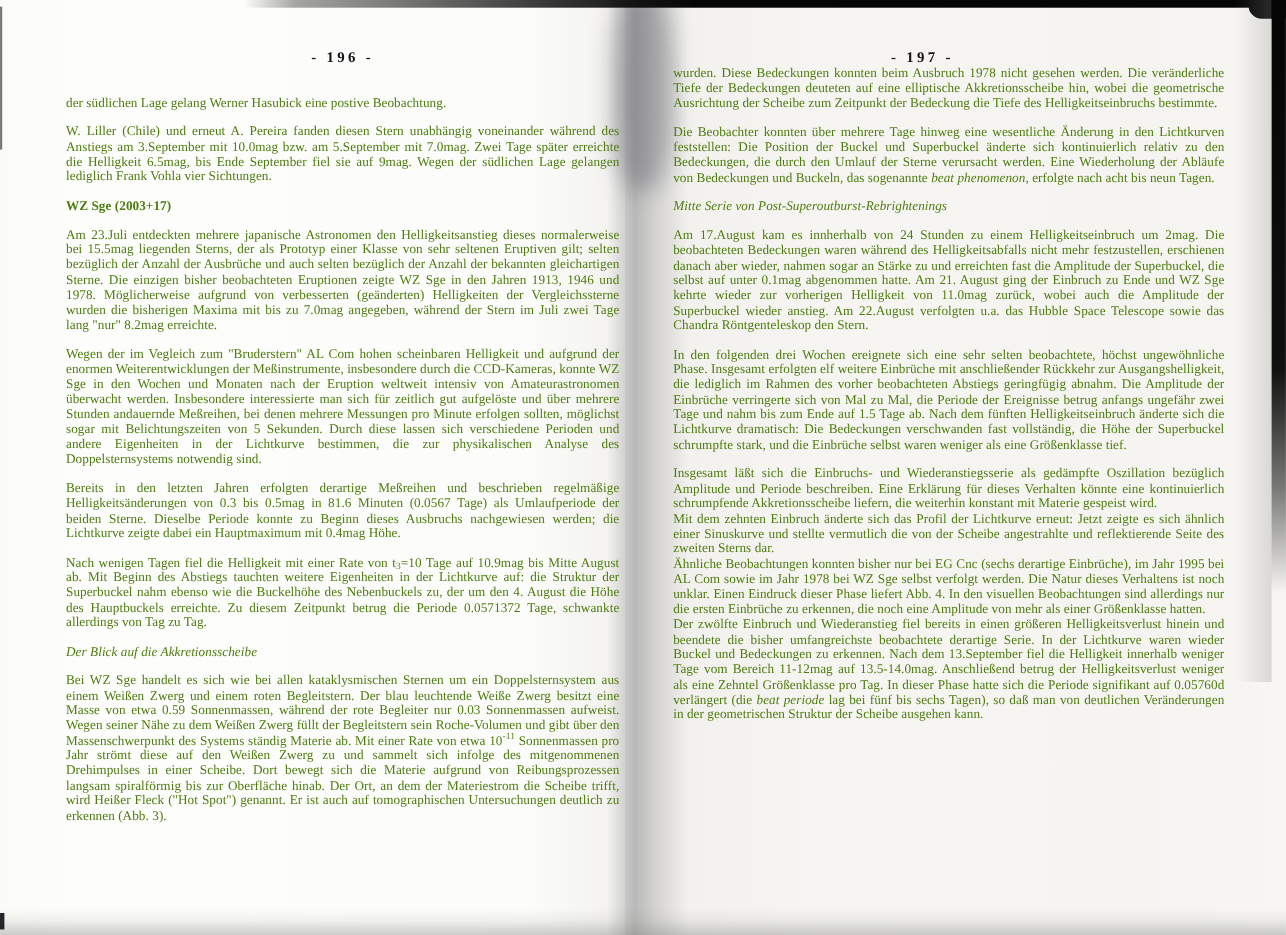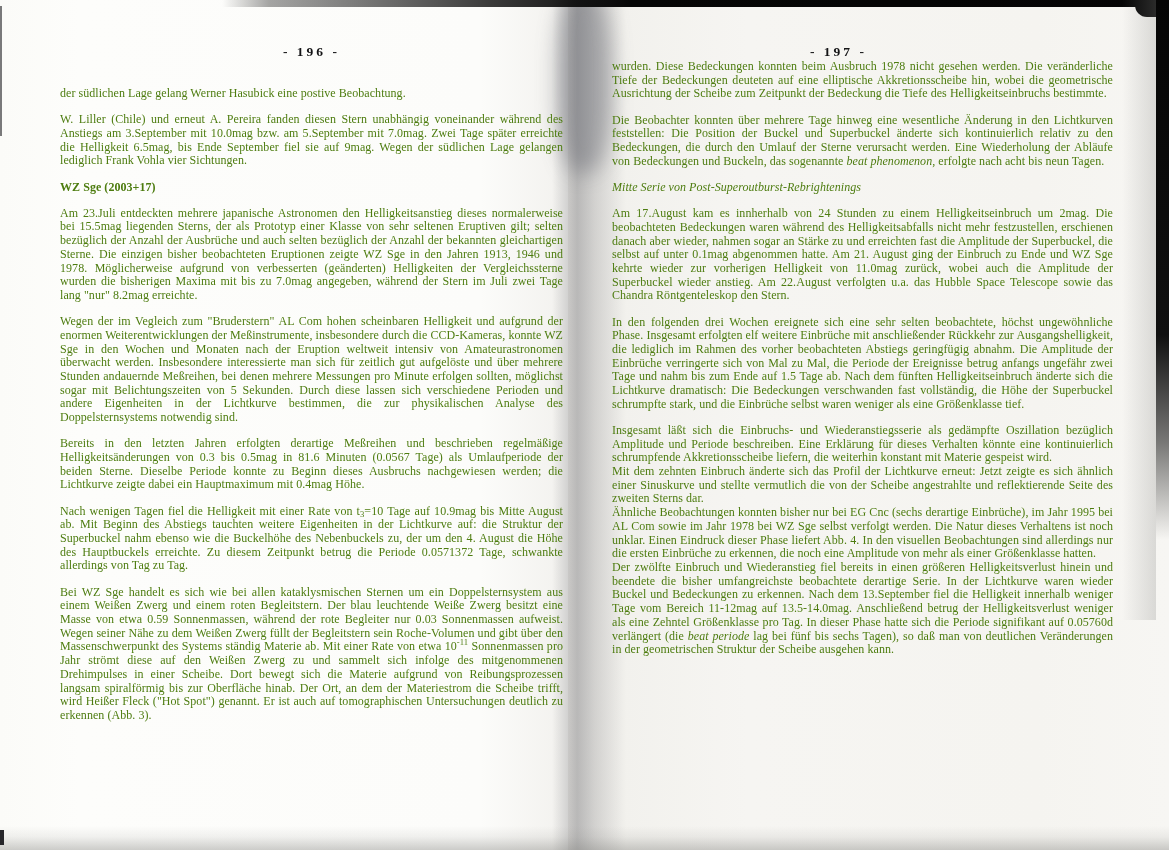--- a/index.html
+++ b/index.html
@@ -81,20 +81,21 @@
   <div class="content content-left">
     <div class="page-num">- 196 -</div>
     <div class="blocks-left">
         <p class="blk para"><span>der südlichen Lage gelang Werner Hasubick eine postive Beobachtung.</span></p>
         <p class="blk para"><span>W. Liller (Chile) und erneut A. Pereira fanden diesen Stern unabhängig voneinander während des Anstiegs am 3.September mit 10.0mag bzw. am 5.September mit 7.0mag. Zwei Tage später erreichte die Helligkeit 6.5mag, bis Ende September fiel sie auf 9mag. Wegen der südlichen Lage gelangen lediglich Frank Vohla vier Sichtungen.</span></p>
         <p class="blk bhead"><span>WZ Sge (2003+17)</span></p>
         <p class="blk para"><span>Am 23.Juli entdeckten mehrere japanische Astronomen den Helligkeitsanstieg dieses normalerweise bei 15.5mag liegenden Sterns, der als Prototyp einer Klasse von sehr seltenen Eruptiven gilt; selten bezüglich der Anzahl der Ausbrüche und auch selten bezüglich der Anzahl der bekannten gleichartigen Sterne. Die einzigen bisher beobachteten Eruptionen zeigte WZ Sge in den Jahren 1913, 1946 und 1978. Möglicherweise aufgrund von verbesserten (geänderten) Helligkeiten der Vergleichssterne wurden die bisherigen Maxima mit bis zu 7.0mag angegeben, während der Stern im Juli zwei Tage lang "nur" 8.2mag erreichte.</span></p>
         <p class="blk para"><span>Wegen der im Vegleich zum "Bruderstern" AL Com hohen scheinbaren Helligkeit und aufgrund der enormen Weiterentwicklungen der Meßinstrumente, insbesondere durch die CCD-Kameras, konnte WZ Sge in den Wochen und Monaten nach der Eruption weltweit intensiv von Amateurastronomen überwacht werden. Insbesondere interessierte man sich für zeitlich gut aufgelöste und über mehrere Stunden andauernde Meßreihen, bei denen mehrere Messungen pro Minute erfolgen sollten, möglichst sogar mit Belichtungszeiten von 5 Sekunden. Durch diese lassen sich verschiedene Perioden und andere Eigenheiten in der Lichtkurve bestimmen, die zur physikalischen Analyse des Doppelsternsystems notwendig sind.</span></p>
         <p class="blk para"><span>Bereits in den letzten Jahren erfolgten derartige Meßreihen und beschrieben regelmäßige Helligkeitsänderungen von 0.3 bis 0.5mag in 81.6 Minuten (0.0567 Tage) als Umlaufperiode der beiden Sterne. Dieselbe Periode konnte zu Beginn dieses Ausbruchs nachgewiesen werden; die Lichtkurve zeigte dabei ein Hauptmaximum mit 0.4mag Höhe.</span></p>
         <p class="blk para"><span>Nach wenigen Tagen fiel die Helligkeit mit einer Rate von t</span><sub>3</sub><span>=10 Tage auf 10.9mag bis Mitte August ab. Mit Beginn des Abstiegs tauchten weitere Eigenheiten in der Lichtkurve auf: die Struktur der Superbuckel nahm ebenso wie die Buckelhöhe des Nebenbuckels zu, der um den 4. August die Höhe des Hauptbuckels erreichte. Zu diesem Zeitpunkt betrug die Periode 0.0571372 Tage, schwankte allerdings von Tag zu Tag.</span></p>
+        <p class="blk ihead"><span>Der Blick auf die Akkretionsscheibe</span></p>
         <p class="blk para"><span>Bei WZ Sge handelt es sich wie bei allen kataklysmischen Sternen um ein Doppelsternsystem aus einem Weißen Zwerg und einem roten Begleitstern. Der blau leuchtende Weiße Zwerg besitzt eine Masse von etwa 0.59 Sonnenmassen, während der rote Begleiter nur 0.03 Sonnenmassen aufweist. Wegen seiner Nähe zu dem Weißen Zwerg füllt der Begleitstern sein Roche-Volumen und gibt über den Massenschwerpunkt des Systems ständig Materie ab. Mit einer Rate von etwa 10</span><sup>-11</sup><span> Sonnen­massen pro Jahr strömt diese auf den Weißen Zwerg zu und sammelt sich infolge des mitgenommenen Drehimpulses in einer Scheibe. Dort bewegt sich die Materie aufgrund von Reibungsprozessen langsam spiralförmig bis zur Oberfläche hinab. Der Ort, an dem der Materiestrom die Scheibe trifft, wird Heißer Fleck ("Hot Spot") genannt. Er ist auch auf tomographischen Untersuchungen deutlich zu erkennen (Abb. 3).</span></p>
       </div>
   </div>
 
   <div class="content content-right">
     <div class="page-num">- 197 -</div>
     <div class="blocks-right">
         <p class="blk para"><span>wurden. Diese Bedeckungen konnten beim Ausbruch 1978 nicht gesehen werden. Die veränderliche Tiefe der Bedeckungen deuteten auf eine elliptische Akkretionsscheibe hin, wobei die geometrische Ausrichtung der Scheibe zum Zeitpunkt der Bedeckung die Tiefe des Helligkeitseinbruchs bestimmte.</span></p>
         <p class="blk para"><span>Die Beobachter konnten über mehrere Tage hinweg eine wesentliche Änderung in den Lichtkurven feststellen: Die Position der Buckel und Superbuckel änderte sich kontinuierlich relativ zu den Bedeckungen, die durch den Umlauf der Sterne verursacht werden. Eine Wiederholung der Abläufe von Bedeckungen und Buckeln, das sogenannte </span><span style="font-style: italic;">beat phenomenon</span><span>, erfolgte nach acht bis neun Tagen.</span></p>
         <p class="blk ihead"><span>Mitte Serie von Post-Superoutburst-Rebrightenings</span></p>

